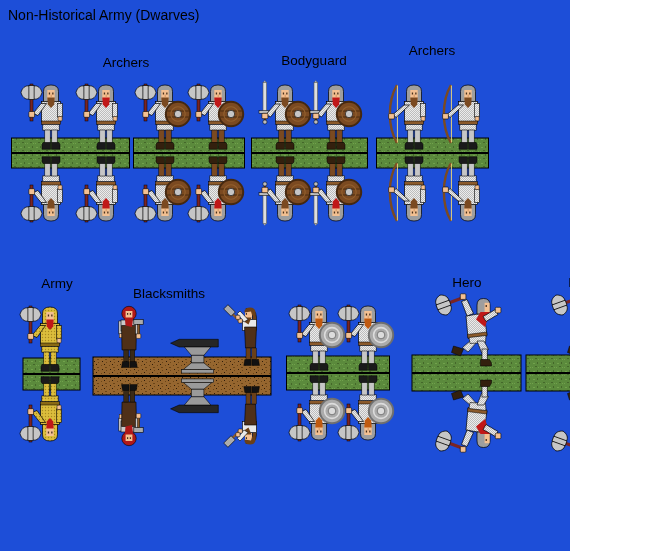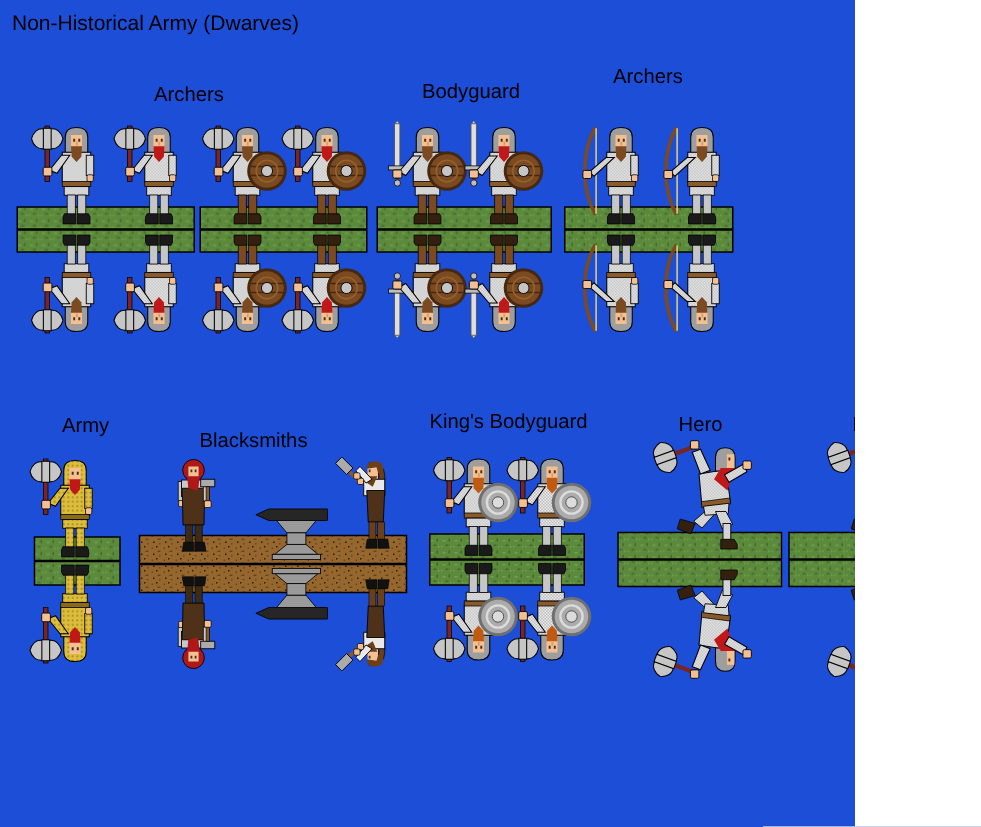--- a/index.html
+++ b/index.html
@@ -255,21 +255,20 @@
       </g>
     </defs>
   </svg>
 
   <div class="title">Non-Historical Army (Dwarves)</div>
   <div class="label" style="left:126px;top:56px">Archers</div>
   <div class="label" style="left:314px;top:54px">Bodyguard</div>
   <div class="label" style="left:432px;top:44px">Archers</div>
   <div class="label" style="left:57px;top:277px">Army</div>
   <div class="label" style="left:169px;top:287px">Blacksmiths</div>
-  <div class="label" style="left:339px;top:274px">King's Bodyguard</div>
   <div class="label" style="left:467px;top:276px">Hero</div>
   <div class="label" style="left:583px;top:276px">Hero</div>
 
   <svg class="unit" style="left:11px;top:81px" width="119" height="144">
     <rect x="0.5" y="57" width="118" height="30" fill="url(#grass)" stroke="#000" stroke-width="1"></rect>
     <line x1="0.5" y1="72" x2="118.5" y2="72" stroke="#000" stroke-width="1.8"></line>
     <g>
       <g>
           <use href="#fig-axeman" x="10"></use>
         </g>

